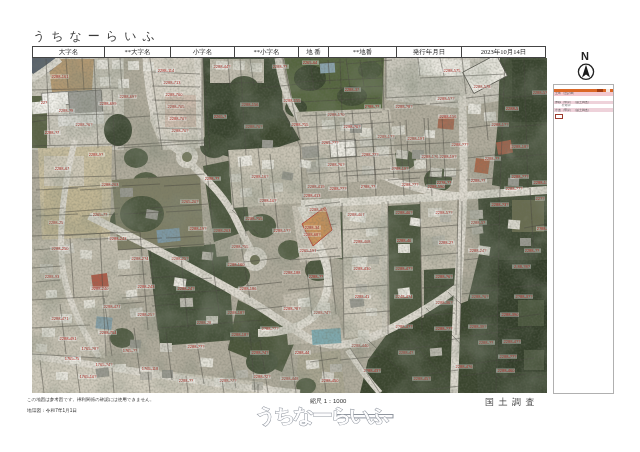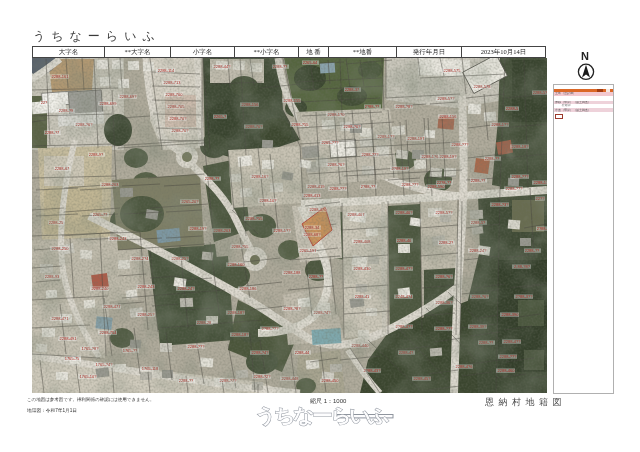--- a/index.html
+++ b/index.html
@@ -623,17 +623,17 @@
 
 <div style="width:6px;height:3px;border:0.6px solid #9c3a2c;margin:1.6px 0 0 1px"></div>
 </div>
 
 <div class="abs" style="left:27px;top:397px;font-size:4.5px;color:#333">この地図は参考図です。権利関係の確認には使用できません。</div>
 
 <div class="abs" style="left:27px;top:406.5px;font-size:4.7px;color:#333">地籍図：令和7年1月1日</div>
 
 <div class="abs" style="left:310px;top:397px;font-size:6px;color:#333">縮尺 1：1000</div>
 
-<div class="abs" style="left:485px;top:396px;font-family:'Liberation Serif',serif;font-size:9px;letter-spacing:4.5px;color:#4a4a4a">恩納村地籍図</div>
+<div class="abs" style="left:485px;top:396px;font-family:'Liberation Serif',serif;font-size:9px;letter-spacing:4.5px;color:#4a4a4a">国土調査</div>
 
 <svg class="abs" style="left:255px;top:404px" width="145" height="28" viewBox="0 0 145 28">
 <rect x="82" y="10.5" width="56" height="3.4" fill="#fdfdfe" stroke="#8f959e" stroke-width="1"></rect>
 <text x="0" y="20" font-family="Liberation Sans,sans-serif" font-size="21" font-weight="bold" paint-order="stroke" fill="#fdfdfe" stroke="#8f959e" stroke-width="1" letter-spacing="-2.5" transform="scale(1,0.92)">うちなーらいふ</text>
 </svg>
 </body></html>

